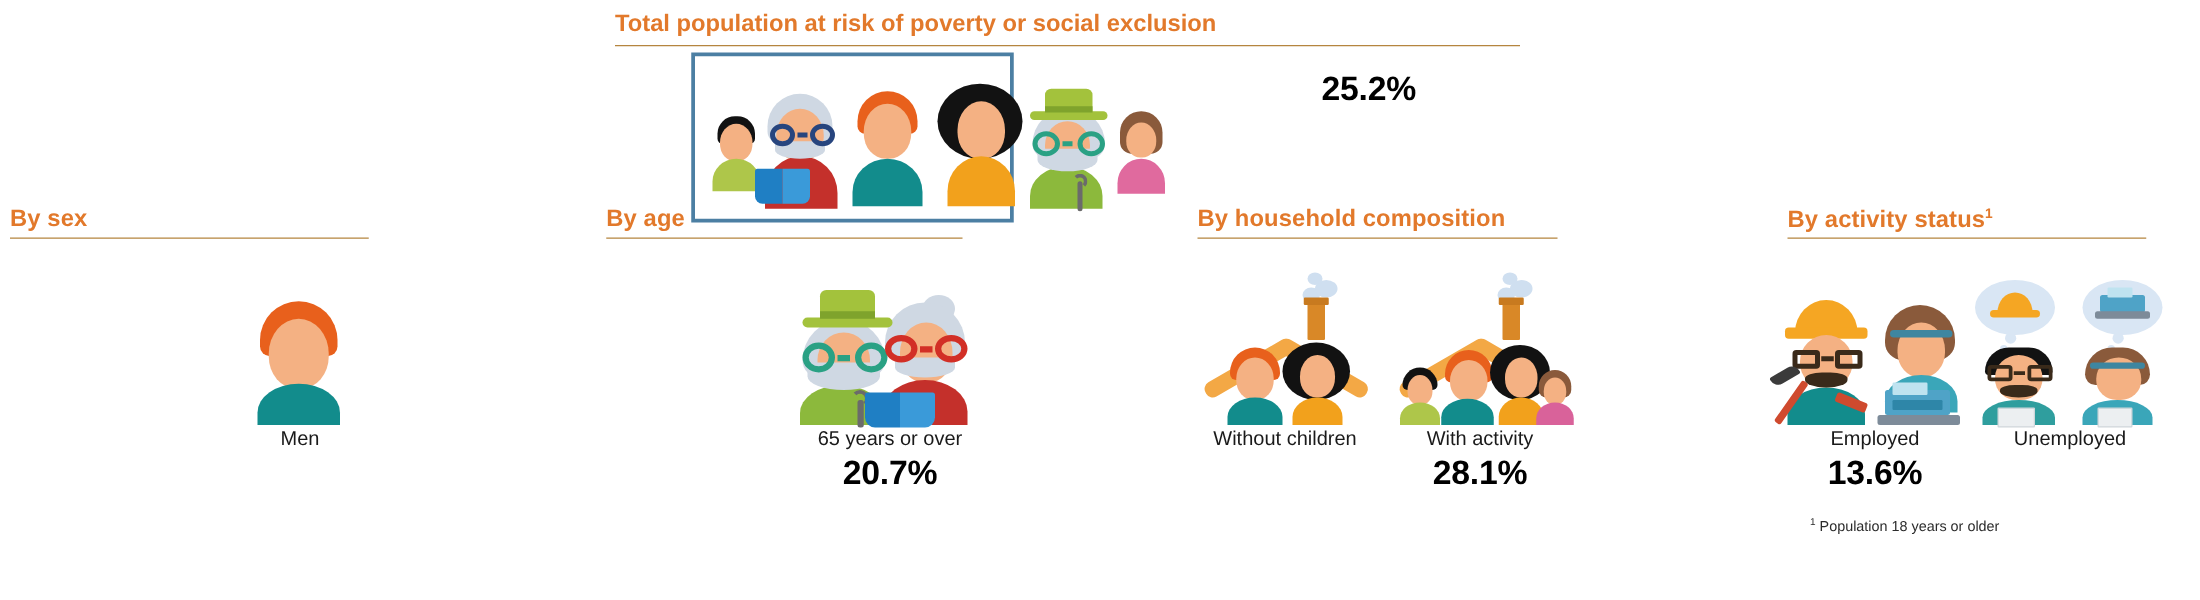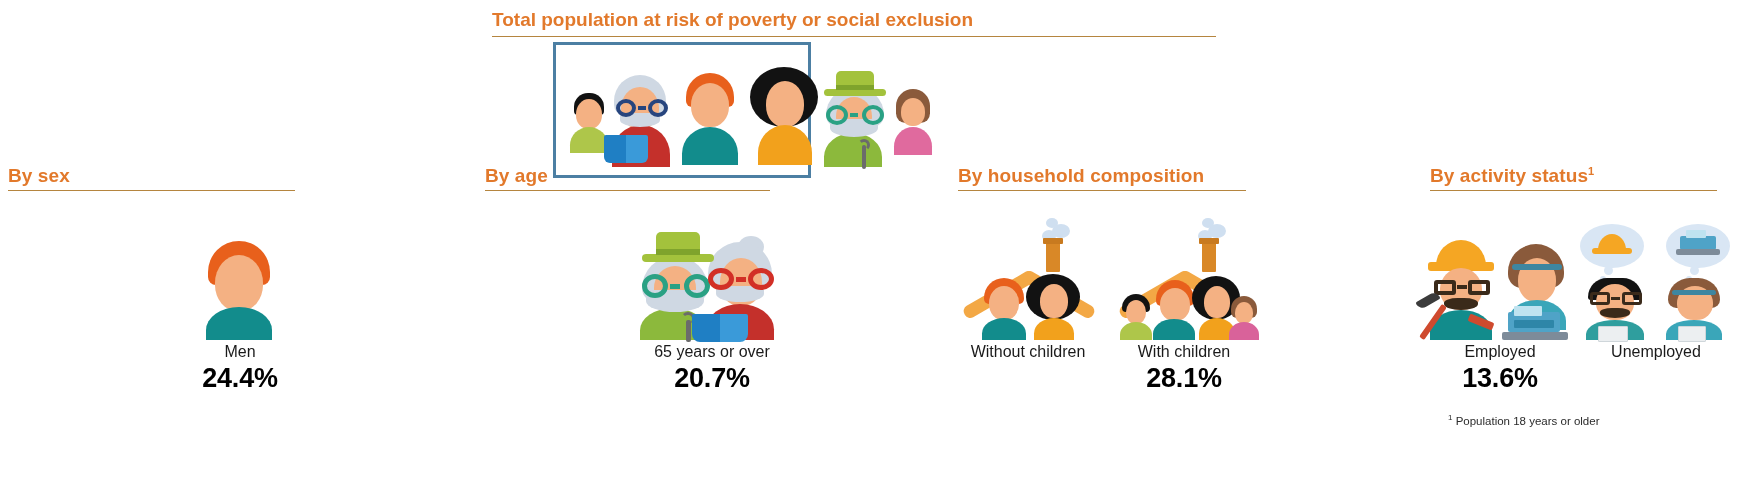--- a/index.html
+++ b/index.html
@@ -228,36 +228,36 @@
       <div class="fig" style="left:332px;bottom:20px;width:50px;height:66px;">
         <div class="hair" style="left:8px;top:0px;width:34px;height:34px;background:#8a5a3b;border-radius:18px 18px 10px 10px;"></div>
         <div class="head" style="left:13px;top:9px;width:24px;height:28px;"></div>
         <div class="body" style="left:6px;top:38px;width:38px;height:28px;background:#e06a9e;"></div>
       </div>
 
     </div>
   </div>
 
   <div id="total-block">
+    <div class="stat-value">25.2%</div>
   </div>
 
   <div class="sec-head" style="left:8px; top:165px;">By sex</div>
   <div class="sec-rule" style="left:8px; top:190px; width:287px;"></div>
 
 
   <div class="stat-cell" style="left:162px; top:228px; width:156px;">
     <div class="stat-art">
       <div class="fig" style="left:32px;bottom:0;width:92px;height:105px;">
         <div class="hair" style="left:14px;top:6px;width:62px;height:44px;background:#e8601c;border-radius:31px 31px 8px 8px;"></div>
         <div class="head" style="left:21px;top:20px;width:48px;height:56px;"></div>
         <div class="body" style="left:12px;top:72px;width:66px;height:33px;background:#128c8c;"></div>
       </div>
     </div>
     <div class="stat-label">Men</div>
-    <div class="stat-value">24.4%</div>
   </div>
 
   <div class="sec-head" style="left:485px; top:165px;">By age</div>
   <div class="sec-rule" style="left:485px; top:190px; width:285px;"></div>
 
 
   <div class="stat-cell" style="left:634px; top:228px; width:156px;">
     <div class="stat-art">
 
       <div class="fig" style="left:2px;bottom:0;width:84px;height:108px;">
@@ -359,21 +359,21 @@
         <div class="head" style="left:16px;top:10px;width:26px;height:32px;"></div>
         <div class="body" style="left:11px;top:42px;width:36px;height:22px;background:#f2a11c;"></div>
       </div>
 
       <div class="fig" style="left:120px;bottom:0;width:36px;height:44px;">
         <div class="hair" style="left:5px;top:0px;width:26px;height:22px;background:#8a5a3b;border-radius:13px 13px 6px 6px;"></div>
         <div class="head" style="left:9px;top:6px;width:18px;height:22px;"></div>
         <div class="body" style="left:3px;top:26px;width:30px;height:18px;background:#d9629a;"></div>
       </div>
     </div>
-    <div class="stat-label">With children</div>
+    <div class="stat-label">With activity</div>
     <div class="stat-value">28.1%</div>
   </div>
 
   <div class="sec-head" style="left:1430px; top:165px;"><span>By activity status</span><span class="sup">1</span></div>
   <div class="sec-rule" style="left:1430px; top:190px; width:287px;"></div>
 
   <div class="stat-cell" style="left:1422px; top:228px; width:156px;">
     <div class="stat-art">
 
       <div class="fig" style="left:0px;bottom:0;width:84px;height:100px;">

